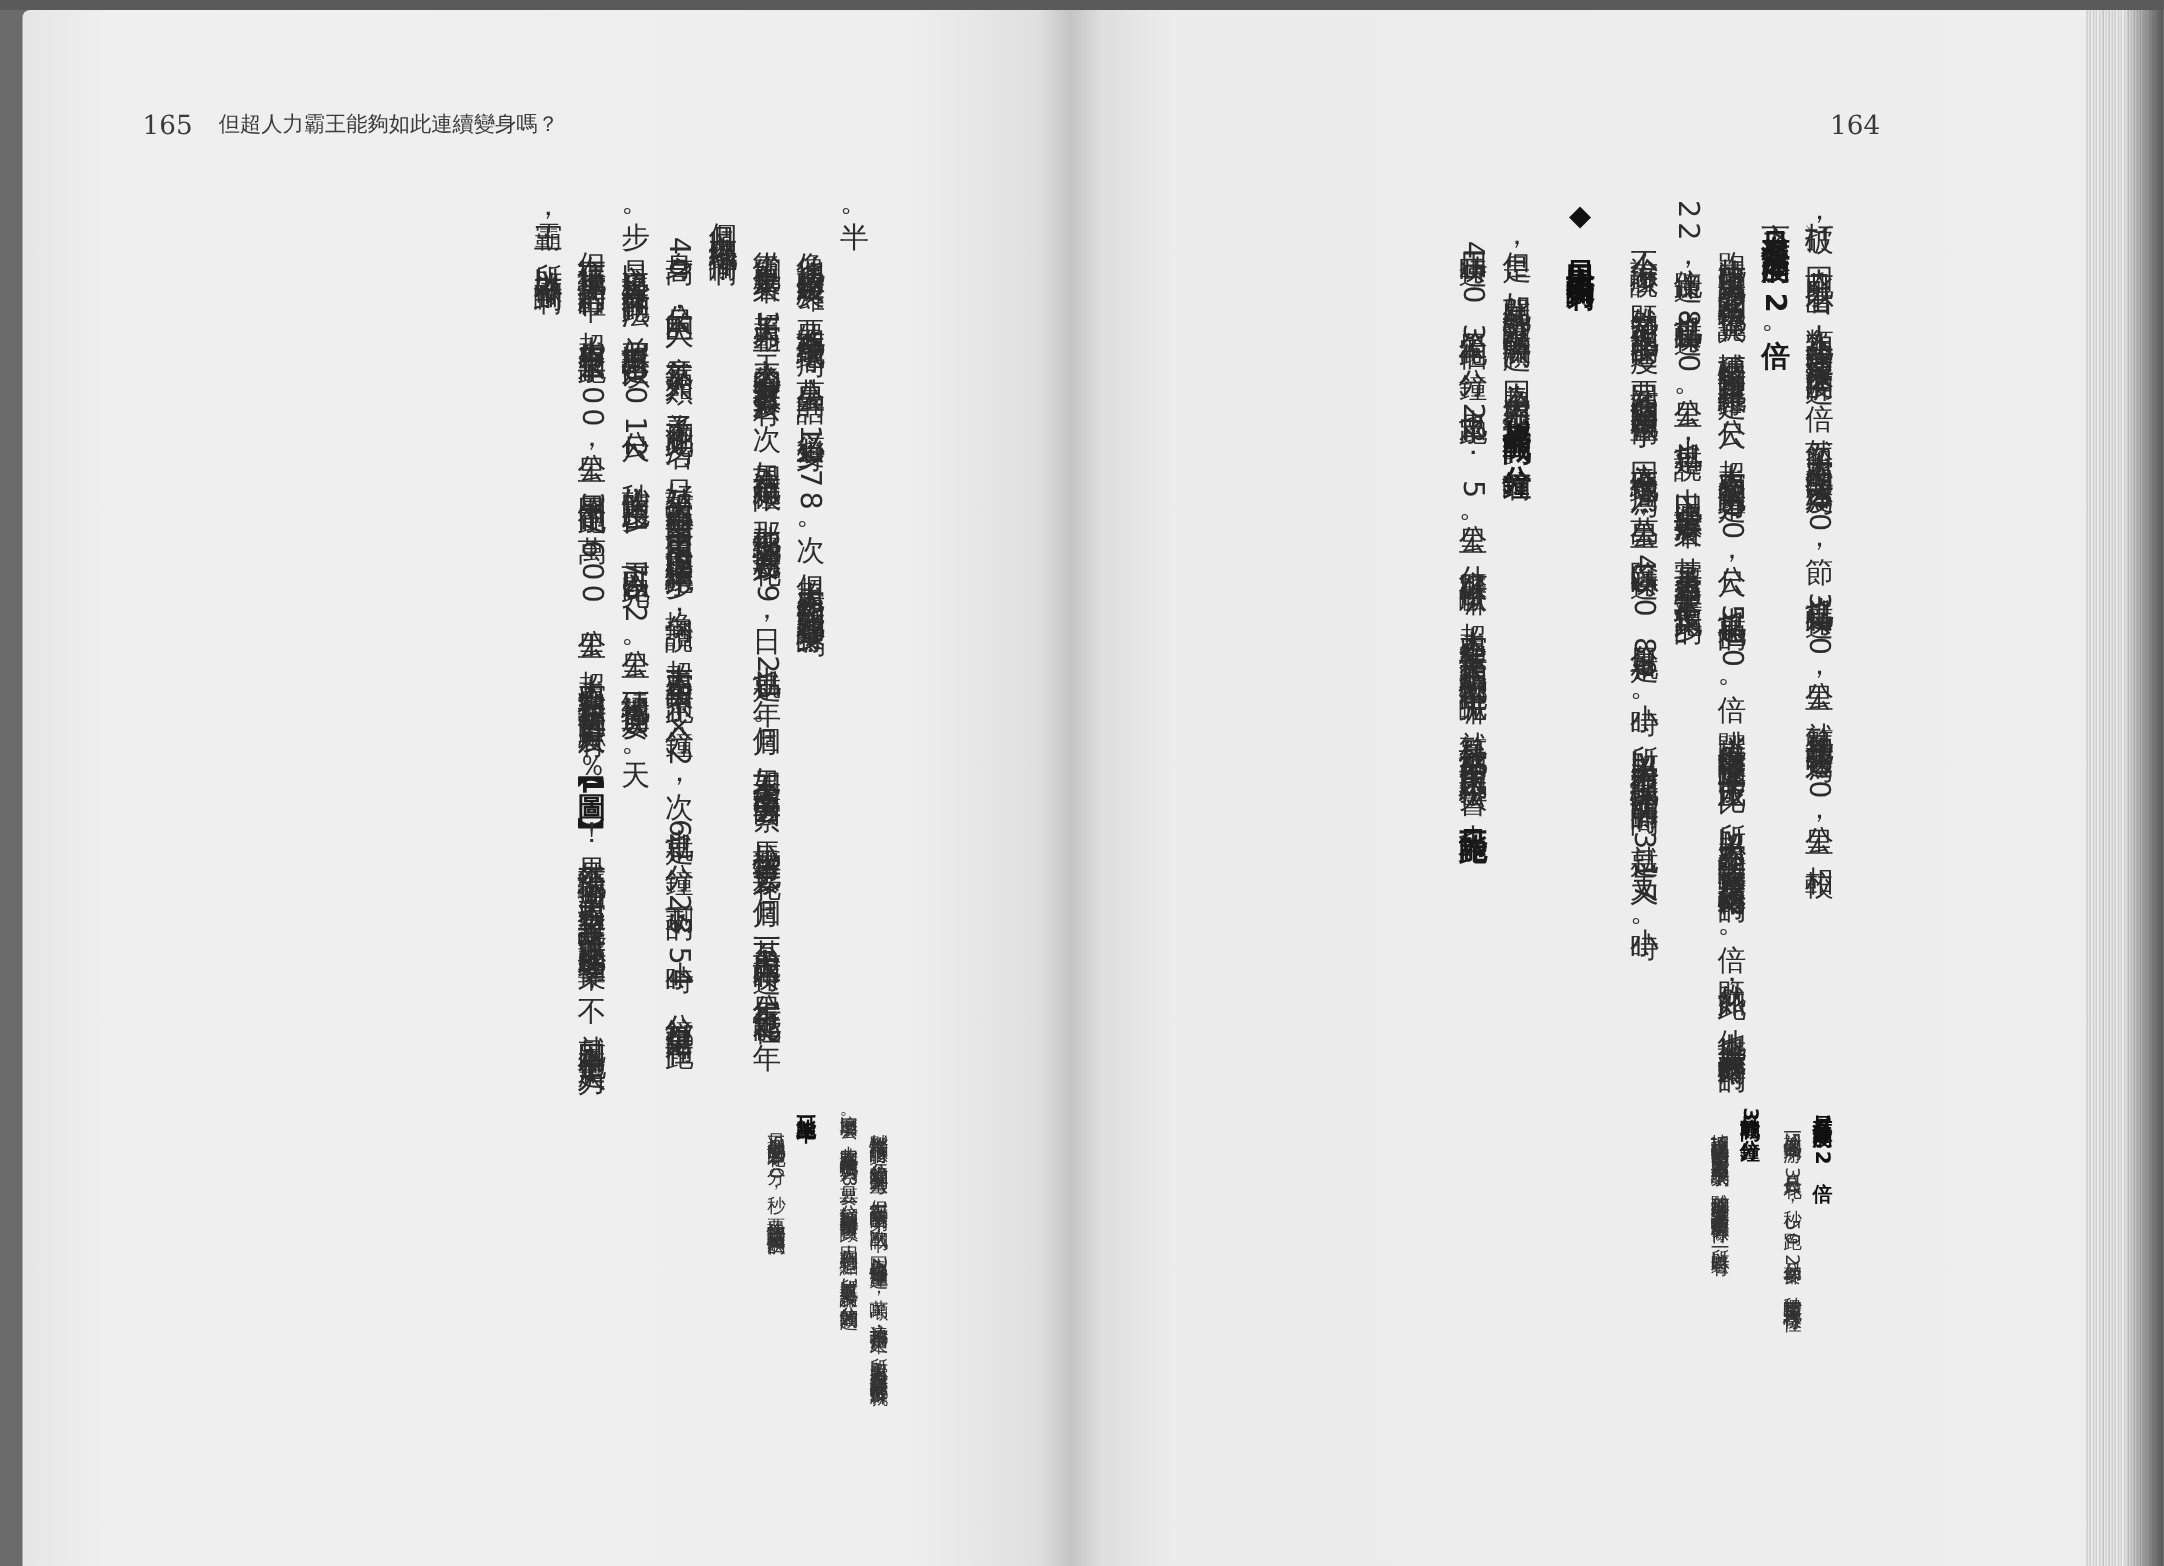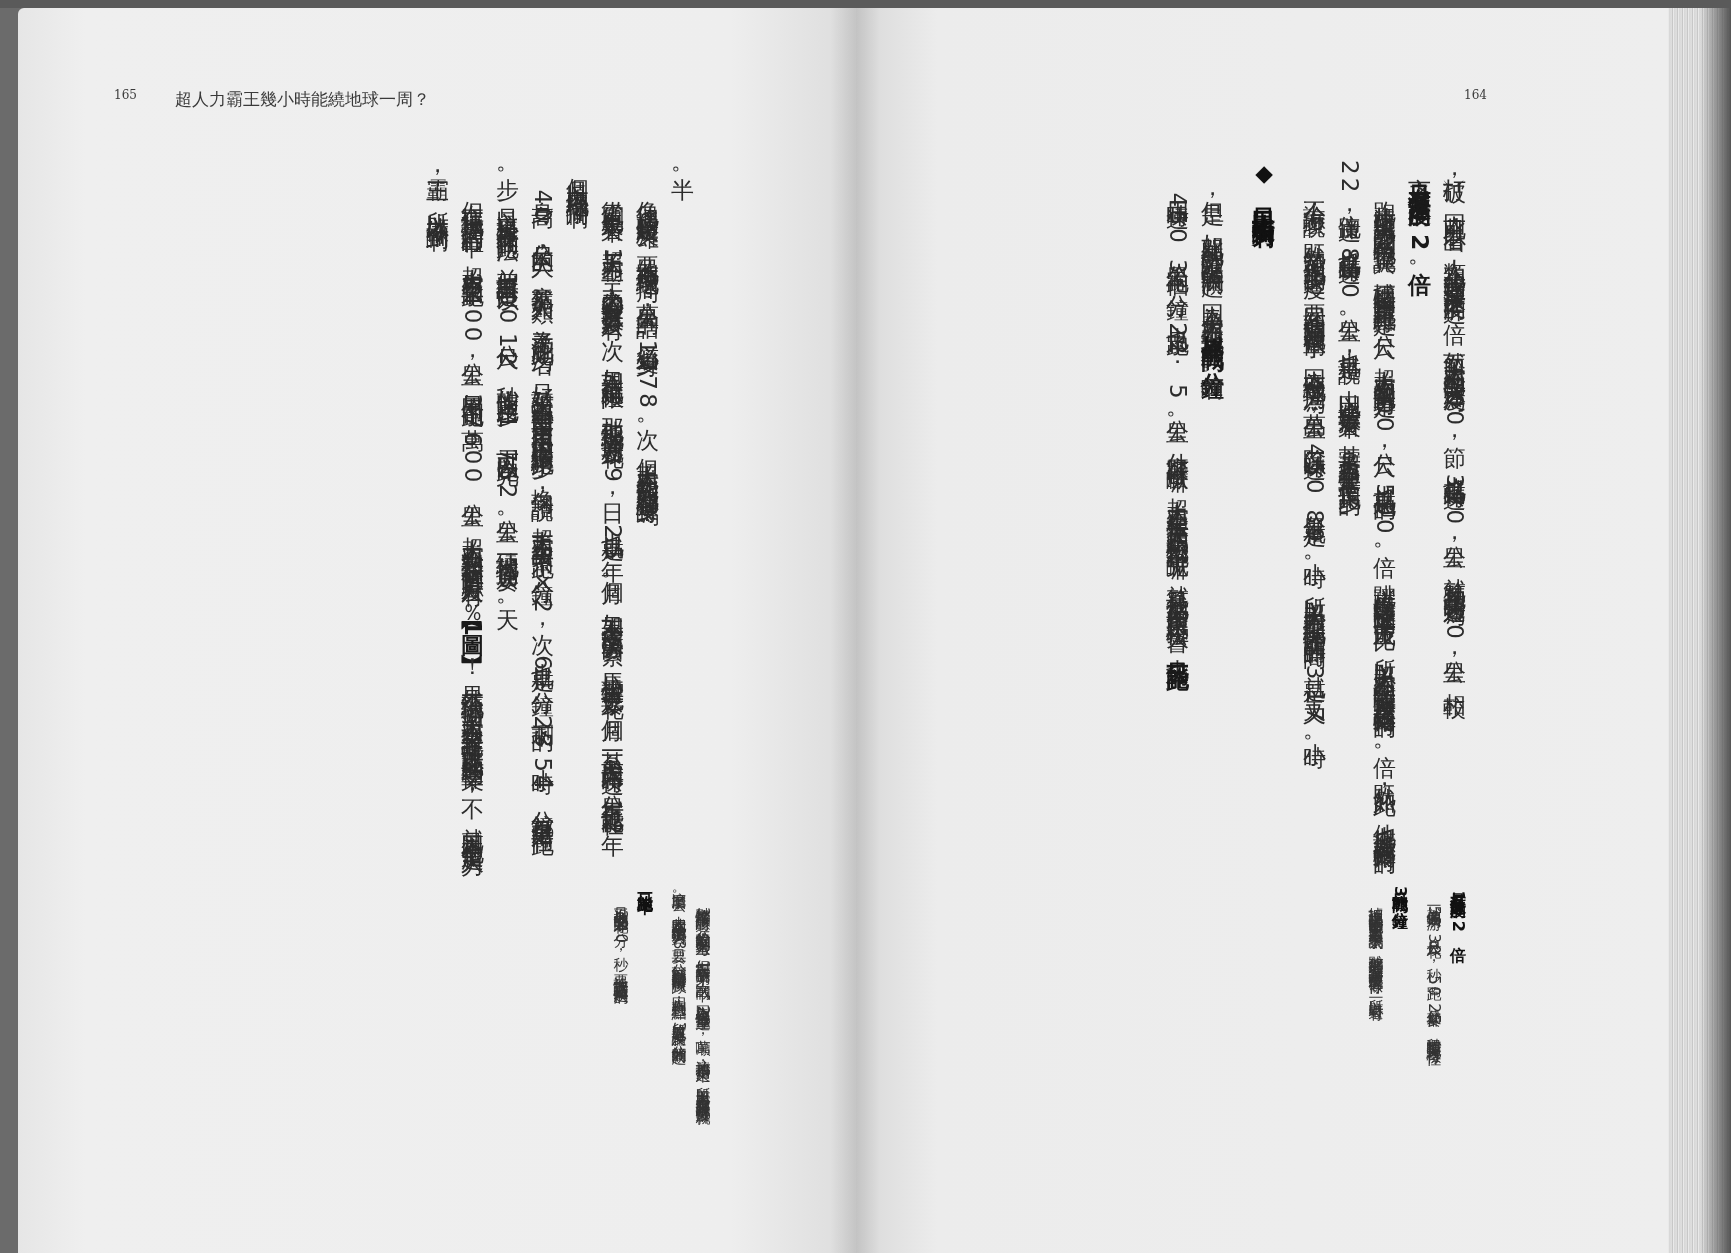--- a/index.html
+++ b/index.html
@@ -24,21 +24,21 @@
     background:repeating-linear-gradient(to right,#f2f2f2 0px,#cfcfcf 2px,#e8e8e8 3px,#bdbdbd 5px);
   }
   .edge-shade { position:absolute; left:1700px; top:0; width:31px; height:1245px; background:linear-gradient(to right,rgba(80,80,80,0),#555); }
   .gutter { position:absolute; left:830px; top:0; width:50px; height:1245px; background:linear-gradient(to right,rgba(0,0,0,0),rgba(0,0,0,0.10),rgba(0,0,0,0)); }
 
   .running-head {
     position:absolute; top:88px; font-size:17px; color:#3a3a3a;
     font-family:"DejaVu Serif","Liberation Serif",serif;
     white-space:nowrap;
   }
-  .pagenum { position:absolute; top:88px; font-size:12px; color:#3a3a3a; }
+  .pagenum { position:absolute; top:88px; font-size:21px; color:#3a3a3a; }
 
   .text-block {
     position:absolute;
     writing-mode:vertical-rl;
     font-size:23px; line-height:35px; letter-spacing:3.2px;
     color:#2c2c2c;
     font-family:"DejaVu Sans","Liberation Sans",sans-serif;
   }
   .para { margin:0; }
   .indent { text-indent:1em; }
@@ -60,21 +60,21 @@
 
 <div class="spread">
   <div class="page left"></div>
   <div class="page right"></div>
   <div class="gutter"></div>
   <div class="edge"></div>
   <div class="edge-shade"></div>
 </div>
 
 <div class="pagenum" style="left:114px;">165</div>
-<div class="running-head" style="left:175px;">超人力霸王幾小時能繞地球一周？</div>
+<div class="running-head" style="left:175px;">但超人力霸王能夠如此連續變身嗎？</div>
 
 <div class="pagenum" style="left:1464px;">164</div>
 
 <div class="text-block" id="left-body" style="left:140px; top:160px; height:680px; width:560px;">
     <p class="para">半。</p>
     <p class="para indent">像他這樣的超級英雄，要他跑步繞地球一周4萬公里的話，必須變身1778次。但超人力霸王能夠如此連續變身嗎？</p>
     <p class="para indent">從電視劇集看來，超人力霸王1天之內的變身次數最多只有2次。如果這就是極限，那他繞地球一周就要花889日，也就是2年5個月。如果不考慮疲勞等因素，馬拉松選手也只要花3個月，甚至一般人用時速4公里行走也能在1年2個月以內繞地球一周啊！</p>
     <p class="para indent">身高40公尺的巨人，竟然不如人類。為了洗刷此一污名，只好請超人力霸王變回早田之後用早田的模樣繼續跑步了。換句話說，超人力霸王一天中只跑了3分鐘×2次，也就是6分鐘，剩下的23小時54分鐘都是早田在跑步。是以這樣日夜兼行的跑法，並假設早田是以100公尺12秒的速度跑步，1天可以跑完762公里。繞地球一周只要53天。</p>
     <p class="para indent"><span>但在這繞地球一周的行程中，超人力霸王只跑了2400公里，早田卻跑了3萬7600公里！超人力霸王對整個行程的貢獻度只有6％</span><span class="bold">【圖1】</span><span>！果然繞地球一周對超人力霸王來說是非常難以達成的豐功偉業，不，就是因為他是超人力霸王，所以才做不到啊！</span></p>
   </div>

